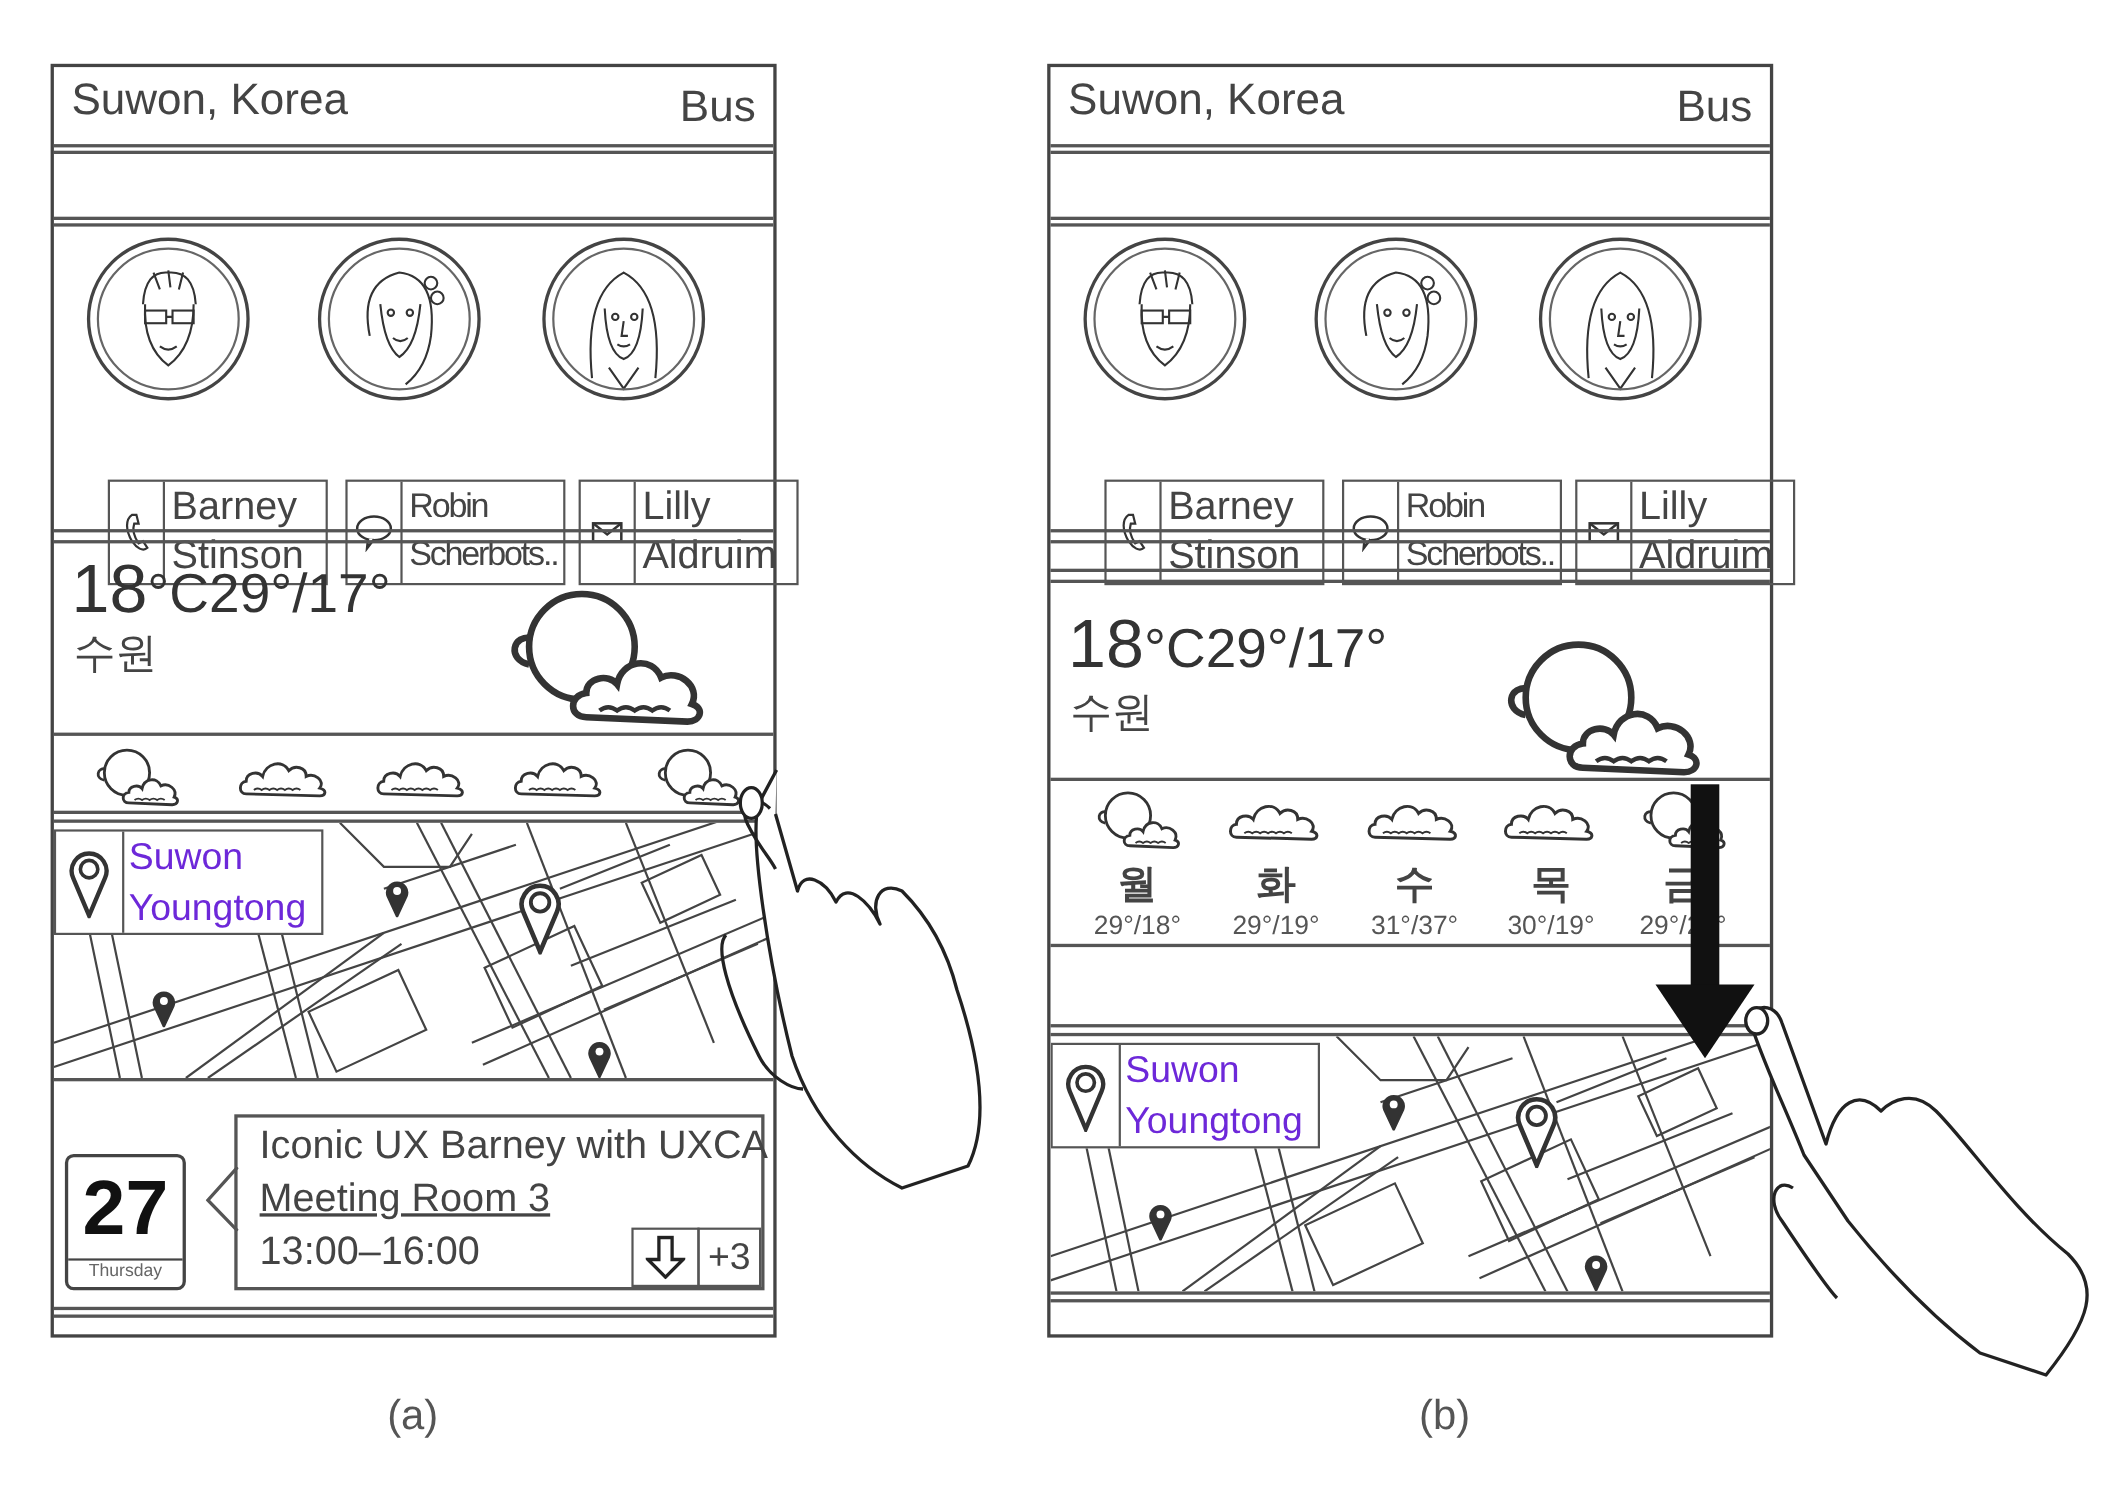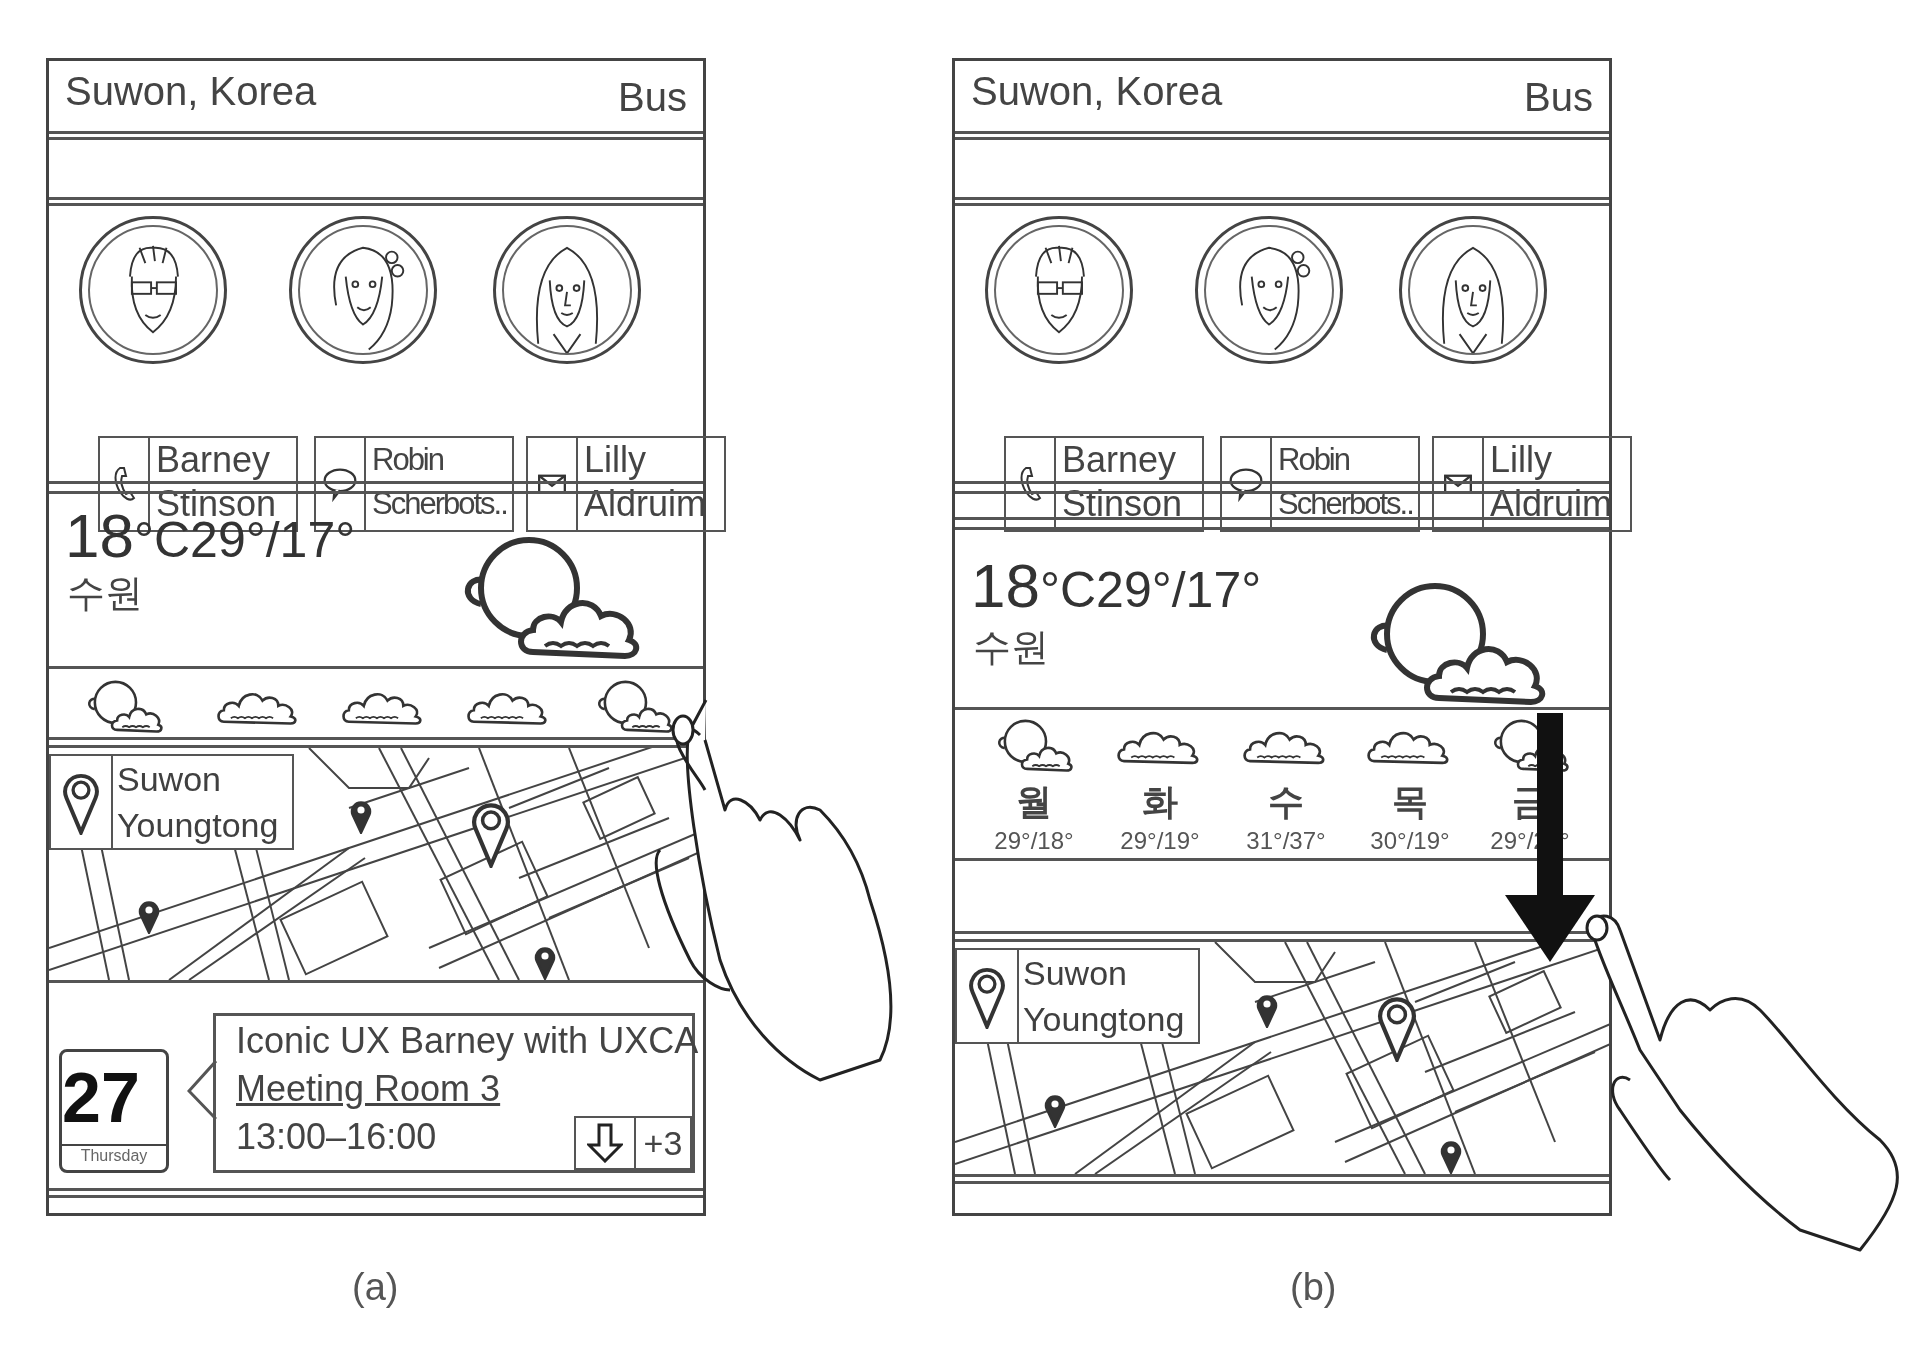--- a/index.html
+++ b/index.html
@@ -25,23 +25,23 @@
   .contact-card .nm.narrow { font-size:31px; letter-spacing:-2px; }
   .temp-big { position:absolute; left:16px; top:6px; font-size:62px; color:#333; }
   .temp-rest { font-size:50px; }
   .city { position:absolute; left:18px; font-size:38px; color:#444; }
   .fc-item { position:absolute; width:110px; text-align:center; }
   .fc-day { font-size:36px; color:#444; font-weight:bold; }
   .fc-temp { font-size:24px; color:#555; }
   .map-label { position:absolute; left:0; top:6px; height:96px; border:2px solid #555; background:#fff; box-sizing:border-box; }
   .map-label .pin { position:absolute; left:0; top:0; width:60px; height:92px; border-right:2px solid #555;
                     display:flex; align-items:center; justify-content:center; }
-  .map-label .txt { position:absolute; left:66px; top:0; font-size:34px; line-height:46px; color:#404040; white-space:nowrap; }
+  .map-label .txt { position:absolute; left:66px; top:0; font-size:34px; line-height:46px; color:#6d28d9; white-space:nowrap; }
   .cal-date { position:absolute; left:10px; top:66px; width:110px; height:124px; border:3px solid #444; border-radius:8px; box-sizing:border-box; }
-  .cal-num { position:absolute; left:0; right:0; top:0; height:92px; text-align:left; font-size:70px; font-weight:bold; color:#111; line-height:92px; border-bottom:2px solid #444; }
+  .cal-num { position:absolute; left:0; right:0; top:0; height:92px; text-align:center; font-size:70px; font-weight:bold; color:#111; line-height:92px; border-bottom:2px solid #444; }
   .cal-day { position:absolute; left:0; right:0; bottom:0; text-align:center; font-size:16px; color:#666; line-height:28px; }
   .cal-bubble { position:absolute; left:164px; top:30px; width:482px; height:160px; border:3px solid #555; box-sizing:border-box; }
   .cal-line { position:absolute; left:20px; font-size:36px; color:#444; white-space:nowrap; }
   .cal-btn { position:absolute; bottom:0; height:54px; border:2px solid #555; box-sizing:border-box; display:flex; align-items:center; justify-content:center; font-size:34px; color:#444; }
   .caption { position:absolute; top:1266px; font-size:38px; color:#555; }
   svg.overlay { position:absolute; left:0; top:0; }
 </style>
 </head>
 <body>
 

